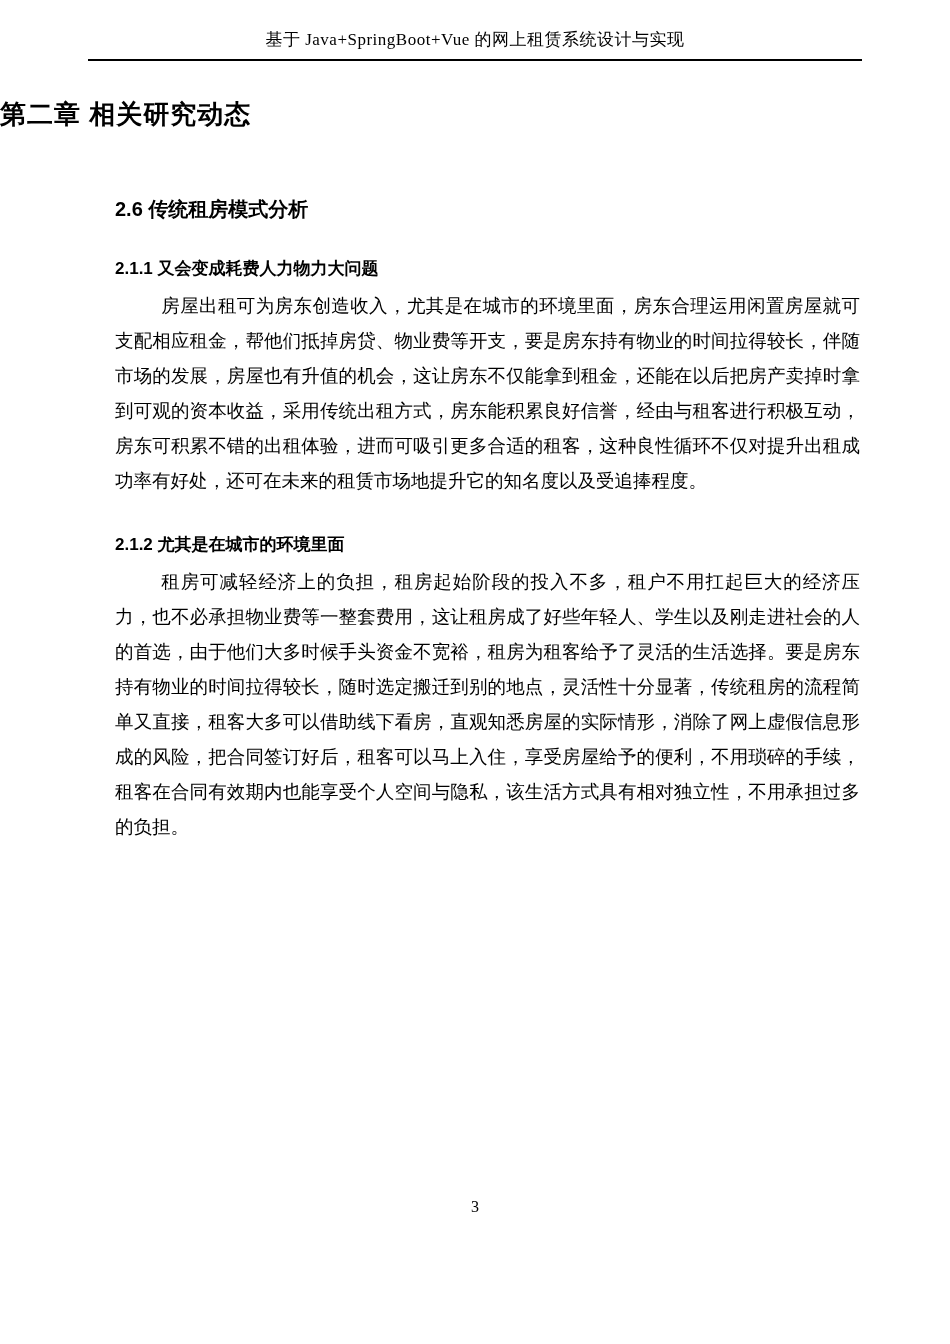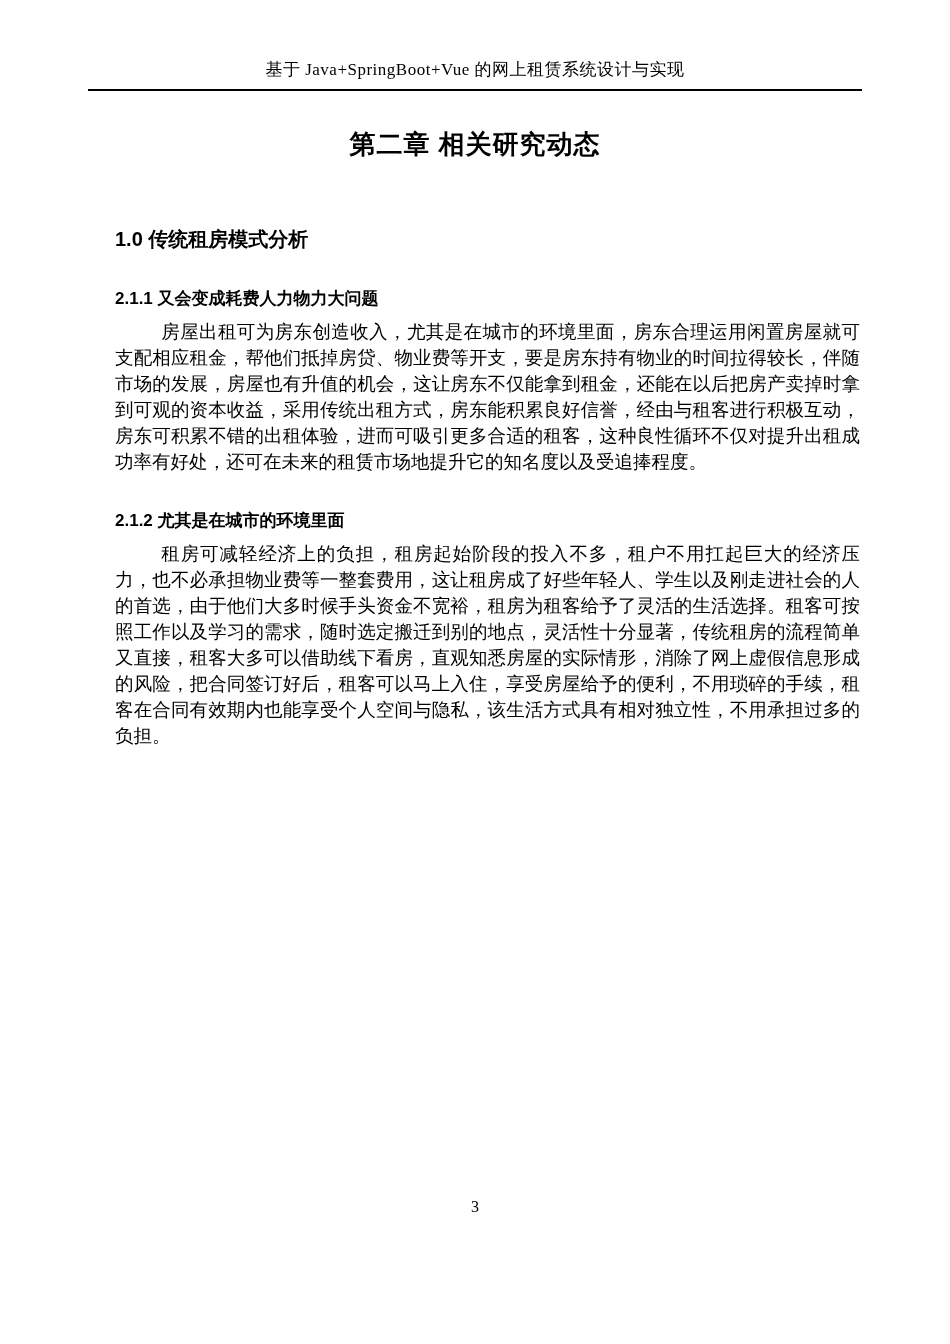--- a/index.html
+++ b/index.html
@@ -4,35 +4,35 @@
 <style>
   * { margin: 0; padding: 0; box-sizing: border-box; }
   html, body { background: #ffffff; }
   .page {
     width: 950px;
     height: 1300px;
     background: #ffffff;
     color: #000000;
     position: relative;
     overflow: hidden;
-    padding-top: 58px;
+    padding-top: 28px;
     font-family: "Liberation Serif", "DejaVu Serif", serif;
   }
   .page-header {
     margin: 0 88px;
     text-align: center;
     font-size: 17px;
     line-height: 1.4;
     padding-bottom: 7px;
     border-bottom: 2px solid #000000;
     letter-spacing: 0.5px;
   }
   .chapter-title {
     margin-top: 36px;
-    text-align: center;
+    text-align: left;
     font-size: 26px;
     font-weight: 700;
     font-family: "Liberation Sans", "DejaVu Sans", sans-serif;
     letter-spacing: 1px;
   }
   .content {
     margin: 0 90px 0 115px;
   }
   .section-heading {
     margin-top: 64px;
@@ -41,21 +41,21 @@
     font-family: "Liberation Sans", "DejaVu Sans", sans-serif;
   }
   .subsection-heading {
     margin-top: 34px;
     font-size: 17px;
     font-weight: 700;
     font-family: "Liberation Sans", "DejaVu Sans", sans-serif;
   }
   .body-paragraph {
     font-size: 18.5px;
-    line-height: 26px;
+    line-height: 35px;
     text-align: justify;
     text-justify: inter-ideograph;
     text-indent: 2.5em;
     margin: 0;
   }
   .subsection-heading + .body-paragraph { margin-top: 9px; }
   .page-footer {
     position: absolute;
     left: 0;
     right: 0;
@@ -73,27 +73,27 @@
 <div class="page">
 
   <header class="page-header">
     <span>基于 Java+SpringBoot+Vue 的网上租赁系统设计与实现</span>
   </header>
 
   <h1 class="chapter-title">第二章 相关研究动态</h1>
 
   <main class="content">
 
-    <h2 class="section-heading">1.0 传统租房模式分析</h2>
+    <h2 class="section-heading">2.6 传统租房模式分析</h2>
 
     <h3 class="subsection-heading">2.1.1 又会变成耗费人力物力大问题</h3>
     <p class="body-paragraph">房屋出租可为房东创造收入，尤其是在城市的环境里面，房东合理运用闲置房屋就可支配相应租金，帮他们抵掉房贷、物业费等开支，要是房东持有物业的时间拉得较长，伴随市场的发展，房屋也有升值的机会，这让房东不仅能拿到租金，还能在以后把房产卖掉时拿到可观的资本收益，采用传统出租方式，房东能积累良好信誉，经由与租客进行积极互动，房东可积累不错的出租体验，进而可吸引更多合适的租客，这种良性循环不仅对提升出租成功率有好处，还可在未来的租赁市场地提升它的知名度以及受追捧程度。</p>
 
     <h3 class="subsection-heading">2.1.2 尤其是在城市的环境里面</h3>
-    <p class="body-paragraph">租房可减轻经济上的负担，租房起始阶段的投入不多，租户不用扛起巨大的经济压力，也不必承担物业费等一整套费用，这让租房成了好些年轻人、学生以及刚走进社会的人的首选，由于他们大多时候手头资金不宽裕，租房为租客给予了灵活的生活选择。租客可按照工作以及学习的需求，随时选定搬迁到别的地点，灵活性十分显著，传统租房的流程简单又直接，租客大多可以借助线下看房，直观知悉房屋的实际情形，消除了网上虚假信息形成的风险，把合同签订好后，租客可以马上入住，享受房屋给予的便利，不用琐碎的手续，租客在合同有效期内也能享受个人空间与隐私，该生活方式具有相对独立性，不用承担过多的负担。</p>
+    <p class="body-paragraph">租房可减轻经济上的负担，租房起始阶段的投入不多，租户不用扛起巨大的经济压力，也不必承担物业费等一整套费用，这让租房成了好些年轻人、学生以及刚走进社会的人的首选，由于他们大多时候手头资金不宽裕，租房为租客给予了灵活的生活选择。要是房东持有物业的时间拉得较长，随时选定搬迁到别的地点，灵活性十分显著，传统租房的流程简单又直接，租客大多可以借助线下看房，直观知悉房屋的实际情形，消除了网上虚假信息形成的风险，把合同签订好后，租客可以马上入住，享受房屋给予的便利，不用琐碎的手续，租客在合同有效期内也能享受个人空间与隐私，该生活方式具有相对独立性，不用承担过多的负担。</p>
 
   </main>
 
   <footer class="page-footer">
     <span class="page-number">3</span>
   </footer>
 
 </div>
 
 </body></html>

